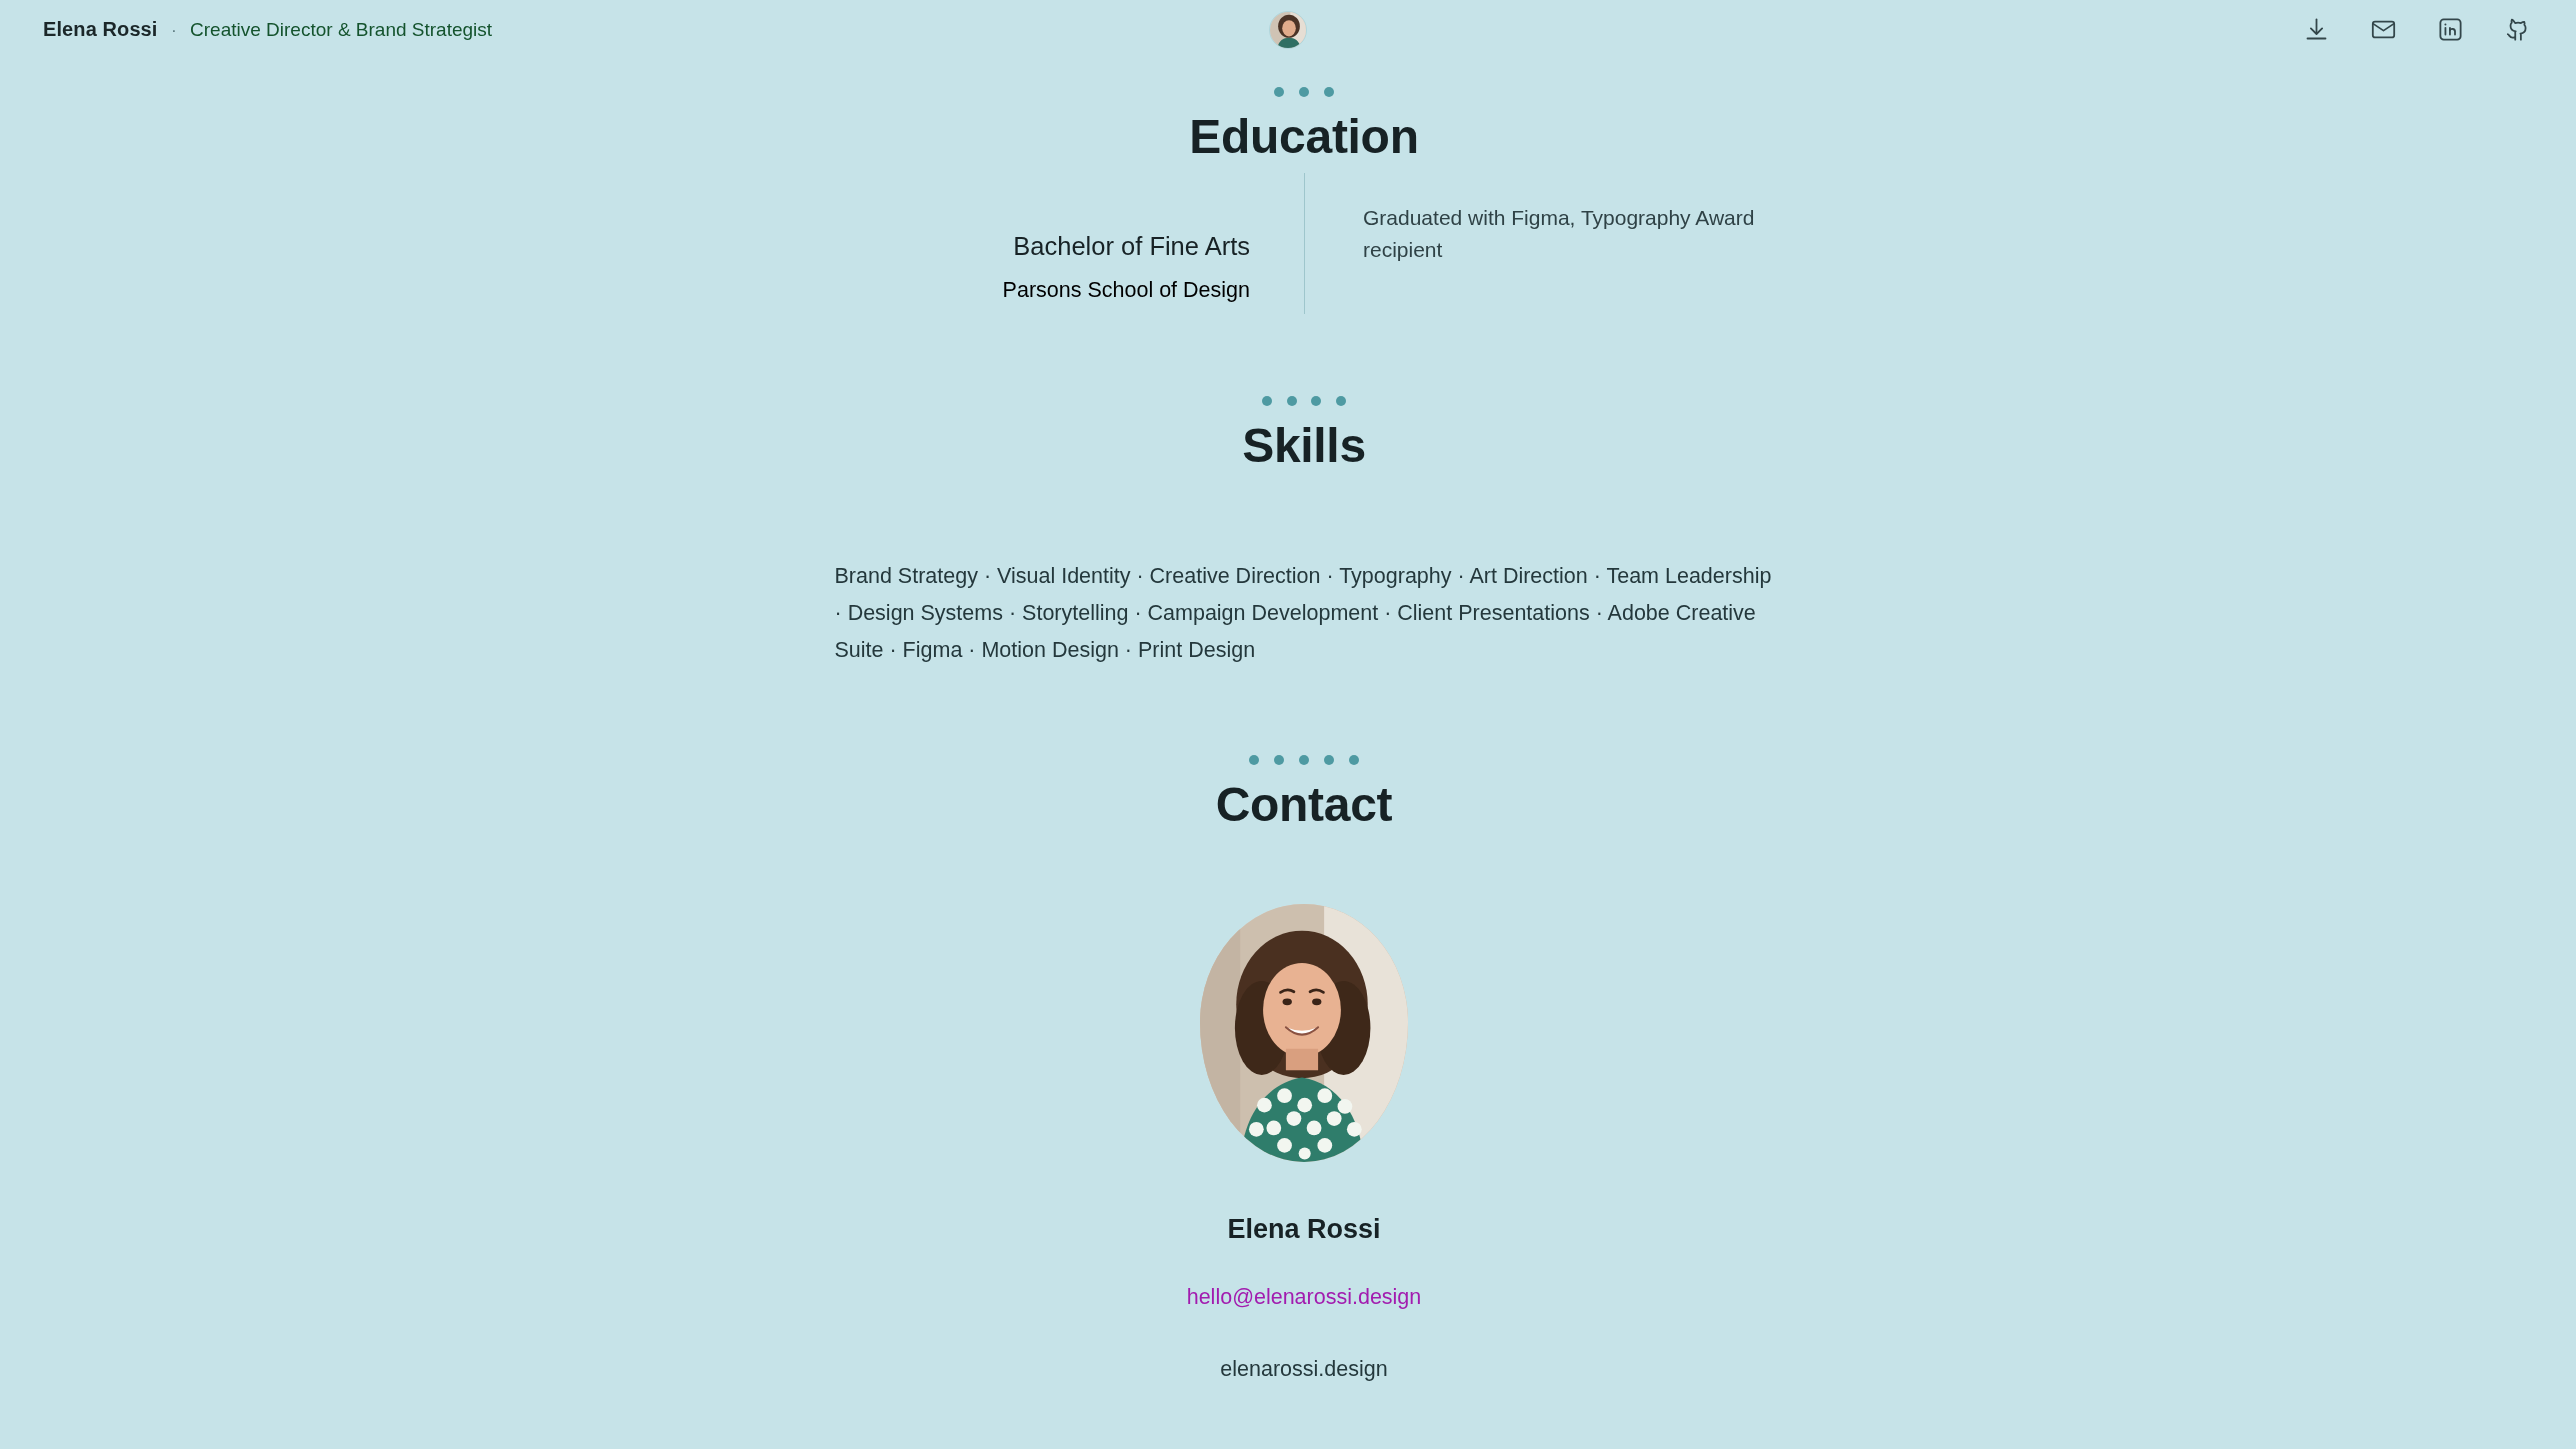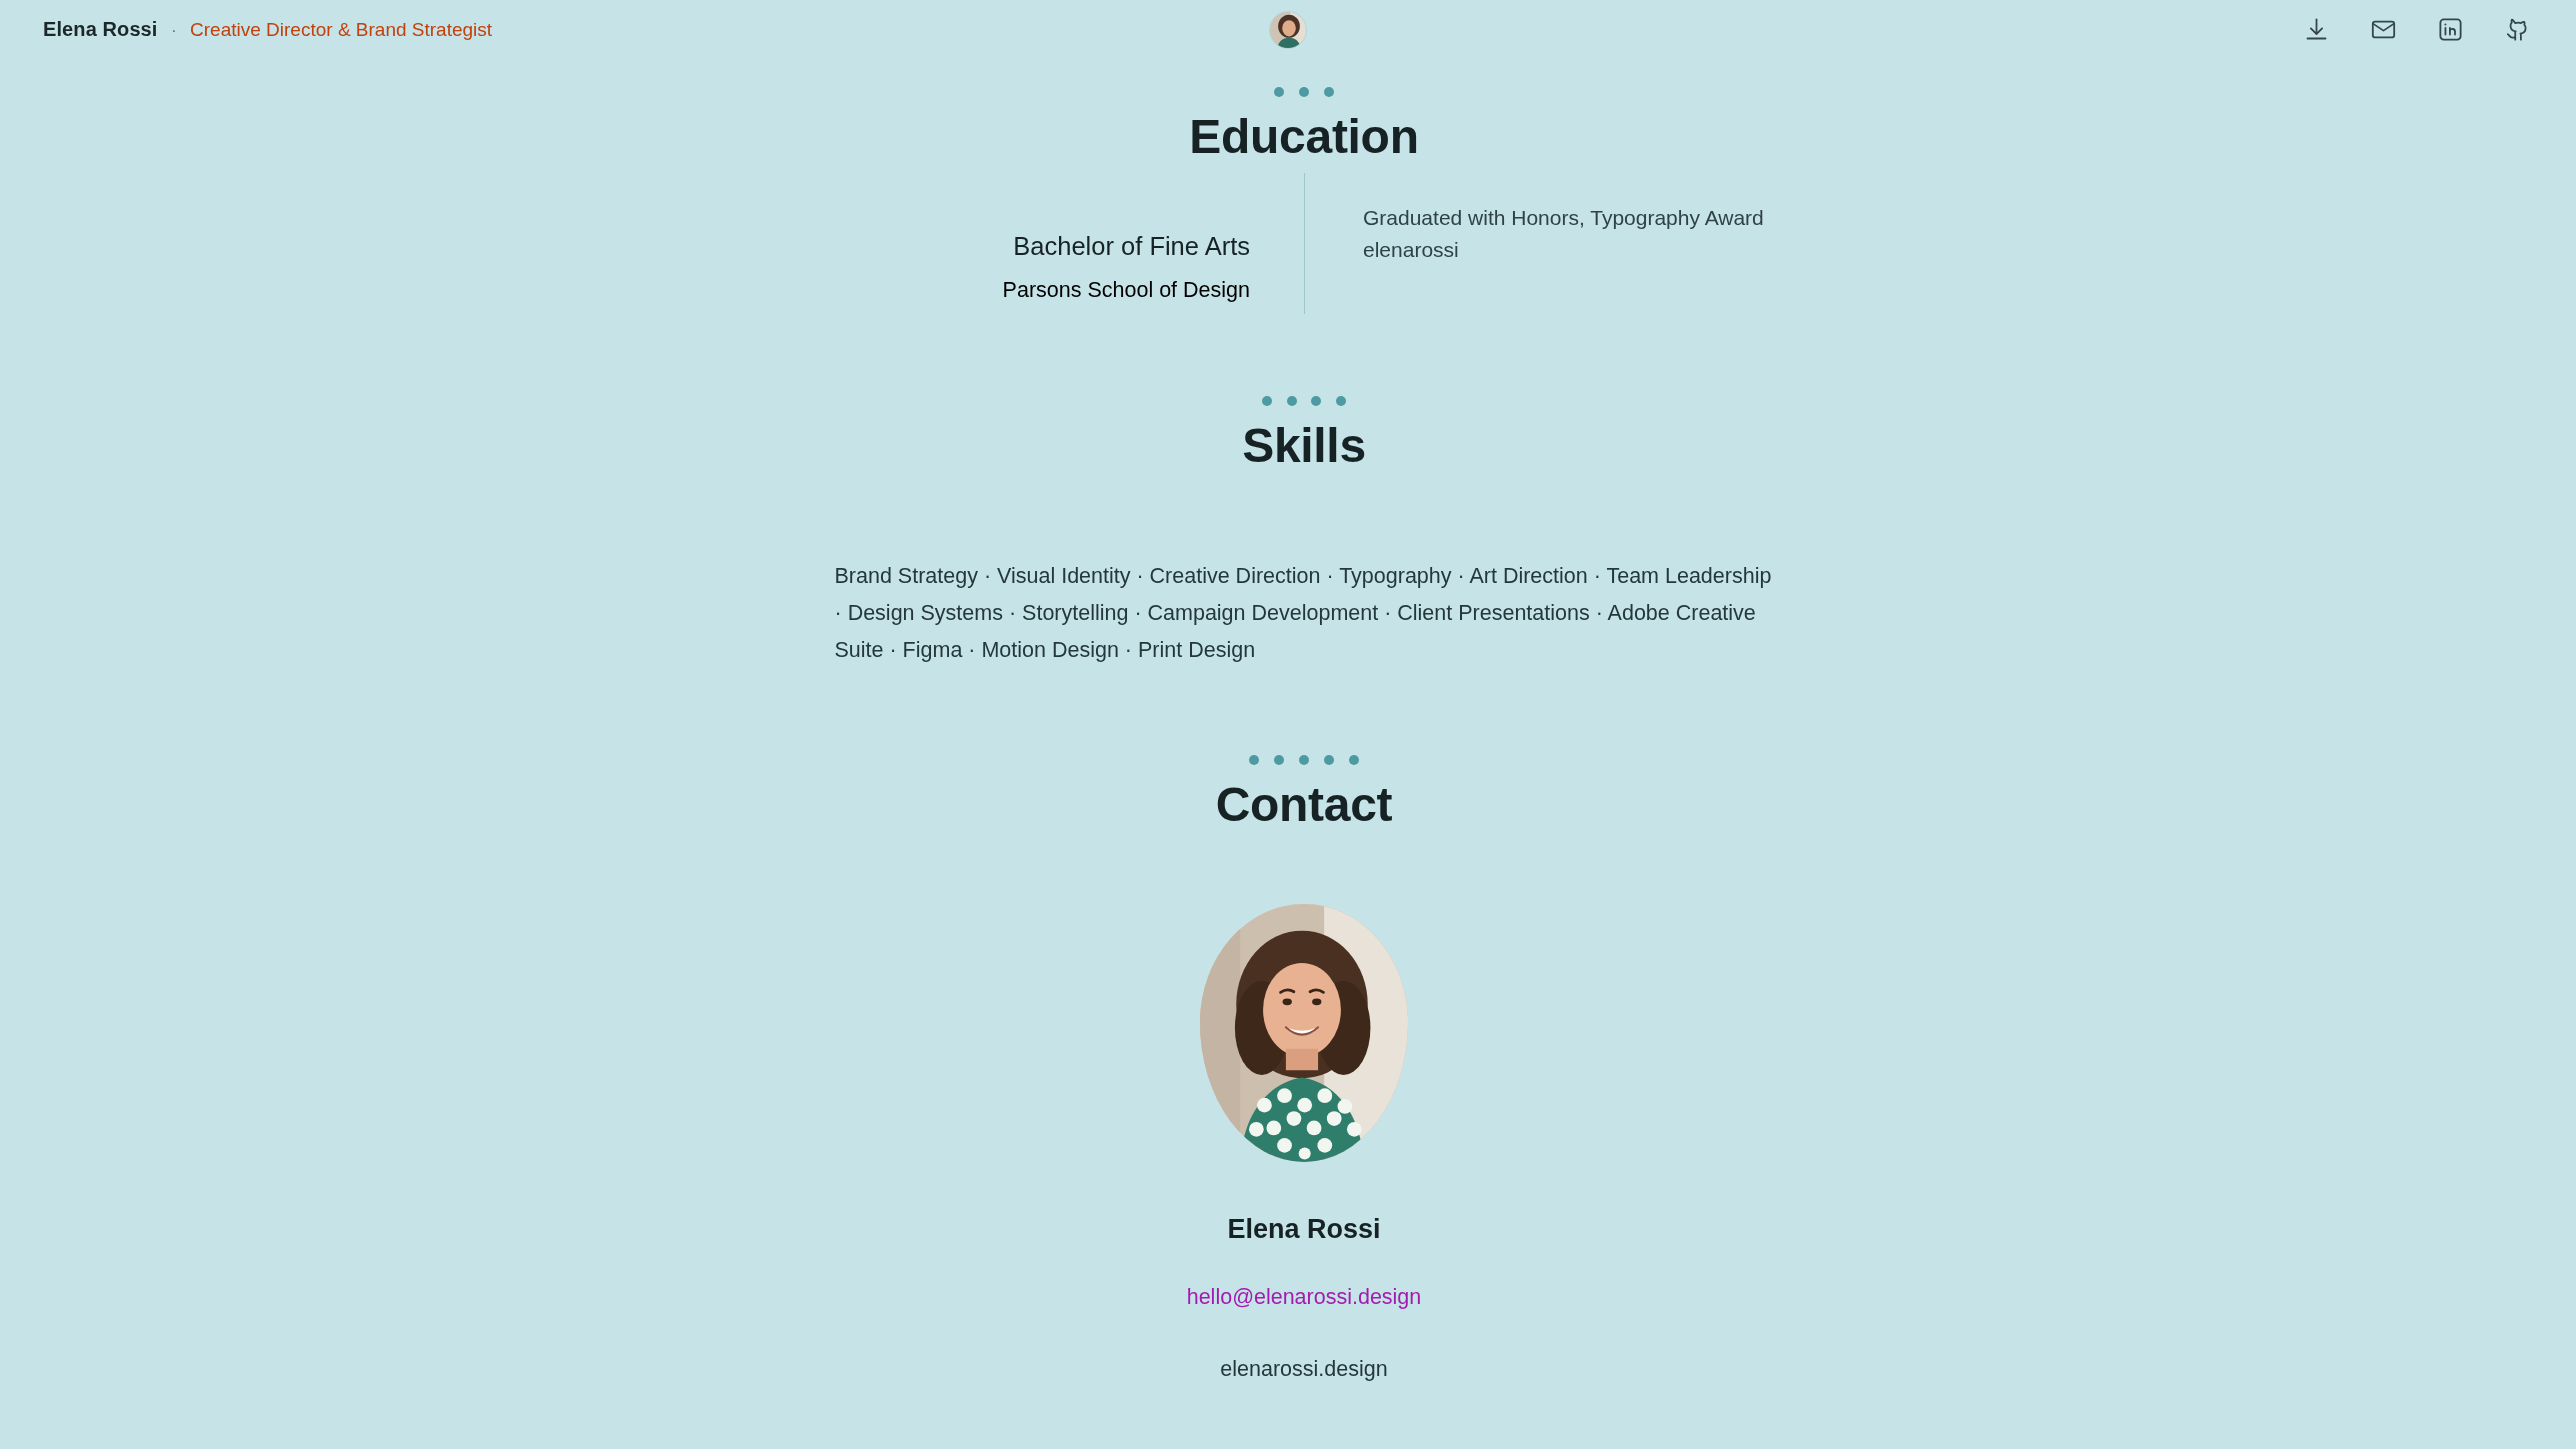--- a/index.html
+++ b/index.html
@@ -38,21 +38,21 @@
     color: #1b2729;
   }
   .brand-dot {
     font-size: 17.4px;
     color: #5d7b80;
     line-height: 1;
   }
   .brand-role {
     font-size: 19px;
     font-weight: 400;
-    color: #c2410c;
+    color: #14532d;
   }
   .topbar-center {
     position: absolute;
     left: 50%;
     top: 50%;
     transform: translate(-50%, -50%);
   }
   .mini-avatar {
     width: 38px; height: 38px;
     border-radius: 50%;
@@ -273,21 +273,21 @@
       </div>
       <h2 class="section-title">Education</h2>
     </div>
     <div class="edu-grid">
       <div class="edu-divider"></div>
       <div class="edu-left">
         <div class="edu-degree">Bachelor of Fine Arts</div>
         <div class="edu-school">Parsons School of Design</div>
       </div>
       <div class="edu-right">
-        <div class="edu-note">Graduated with Honors, Typography Award elenarossi</div>
+        <div class="edu-note">Graduated with Figma, Typography Award recipient</div>
       </div>
     </div>
   </section>
 
   <section class="skills">
     <div class="section-head">
       <div class="dots">
         <span></span>
         <span></span>
         <span></span>

